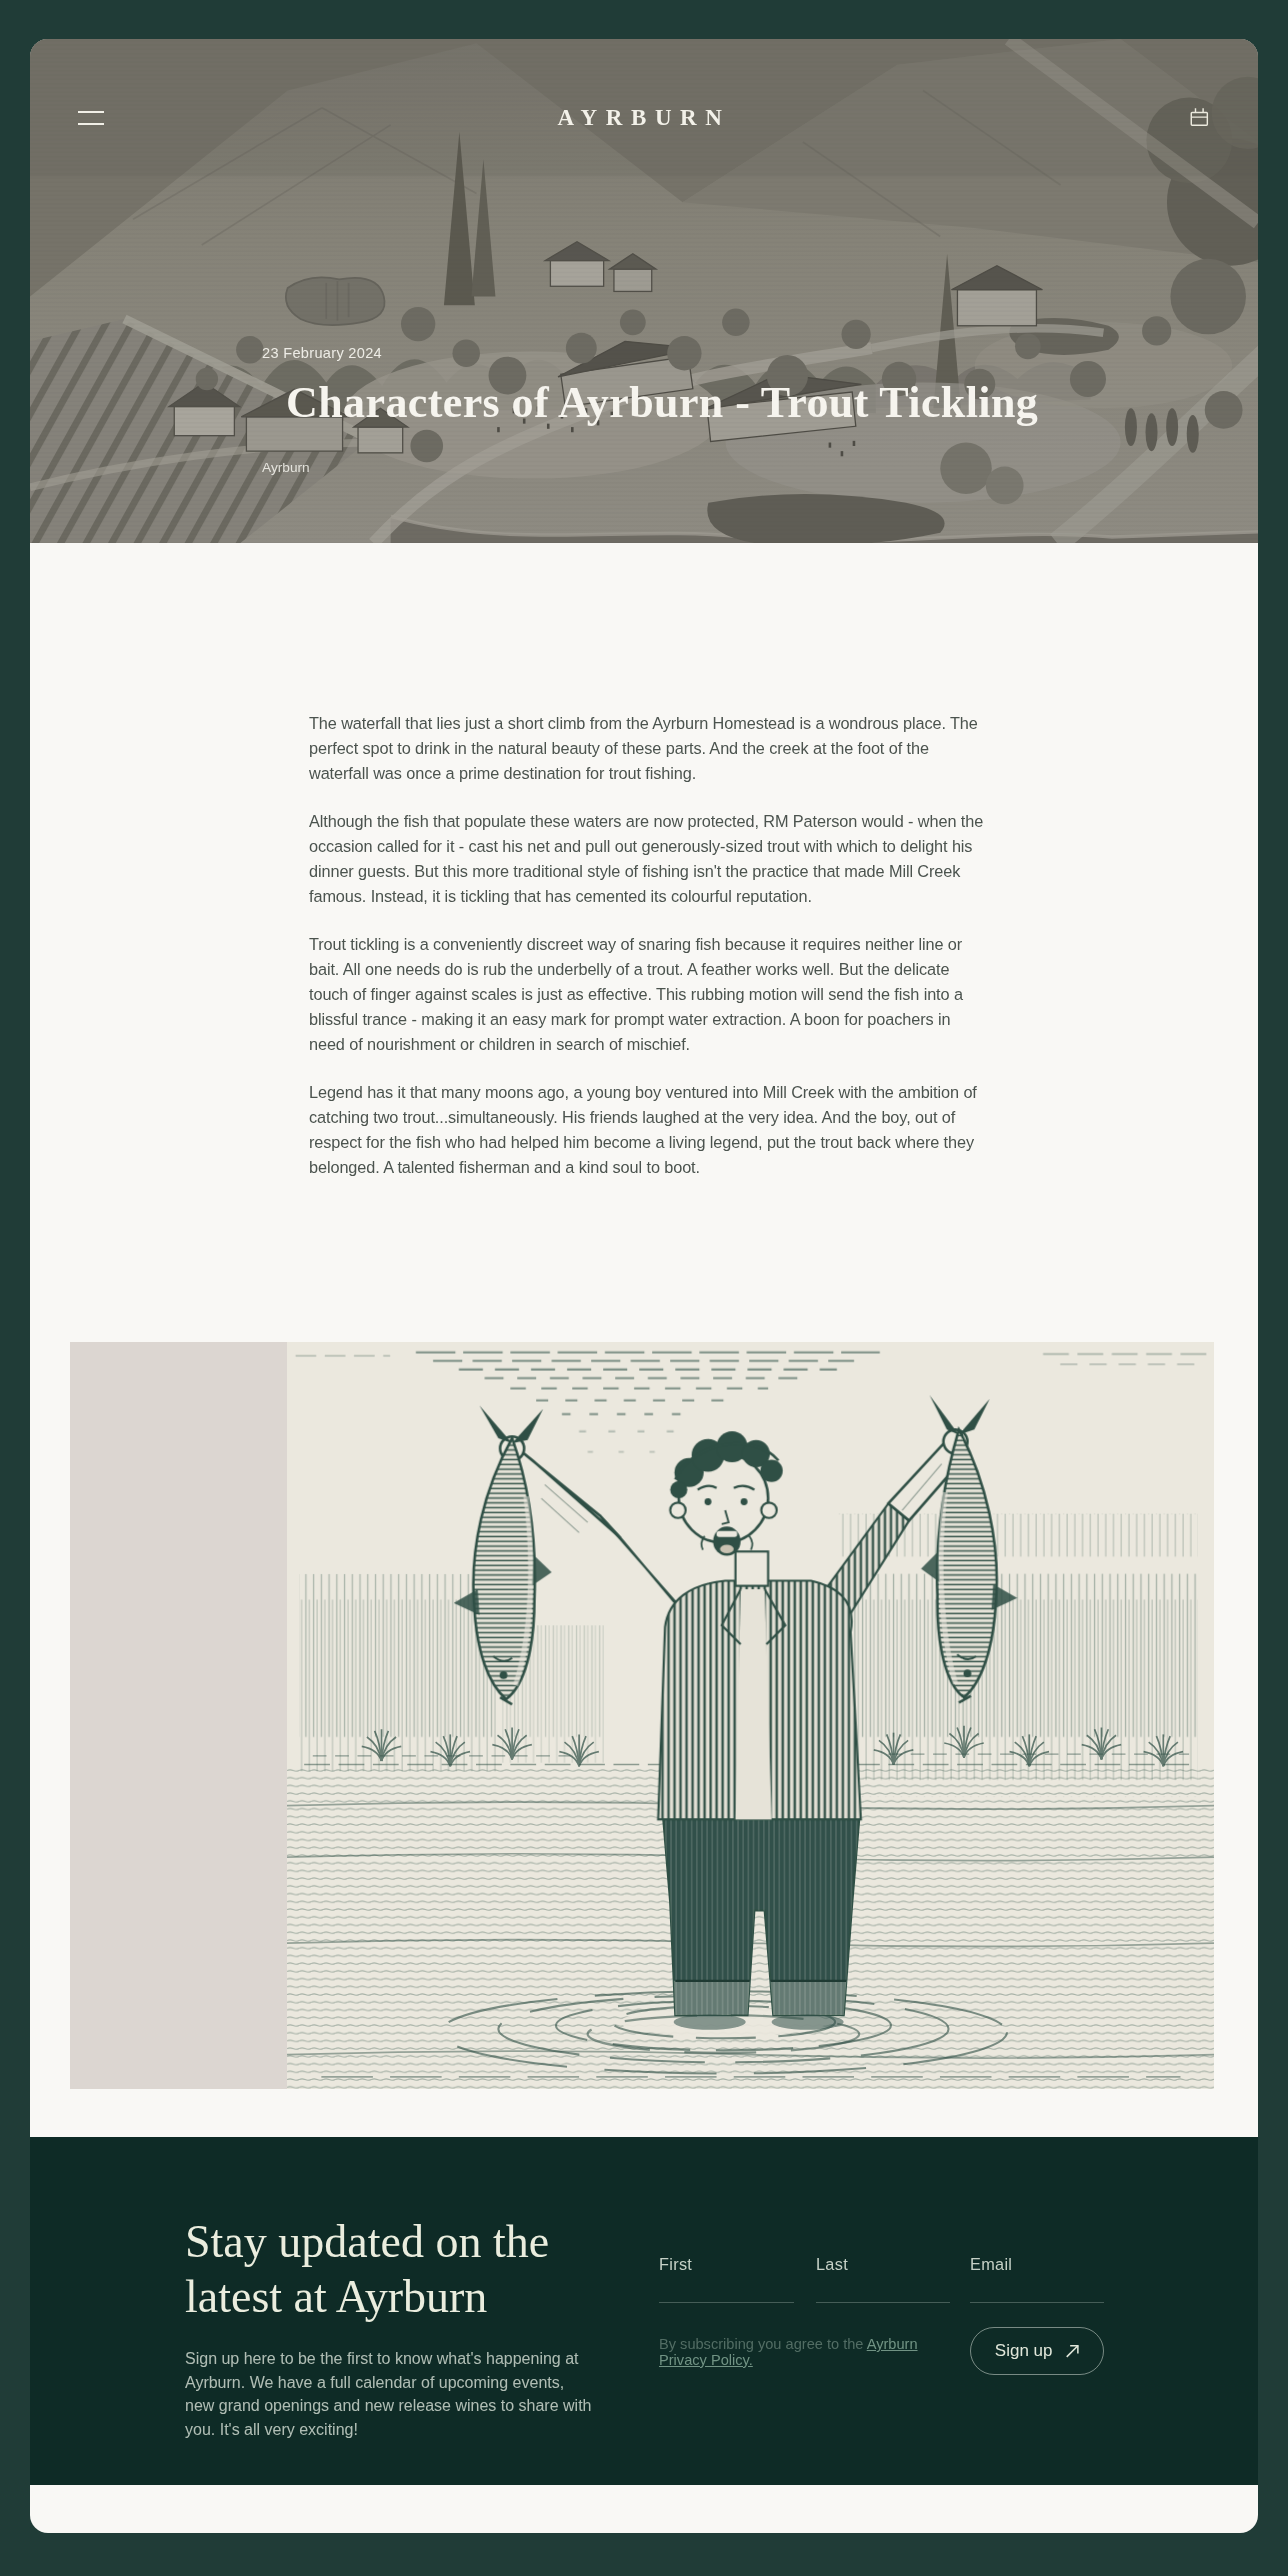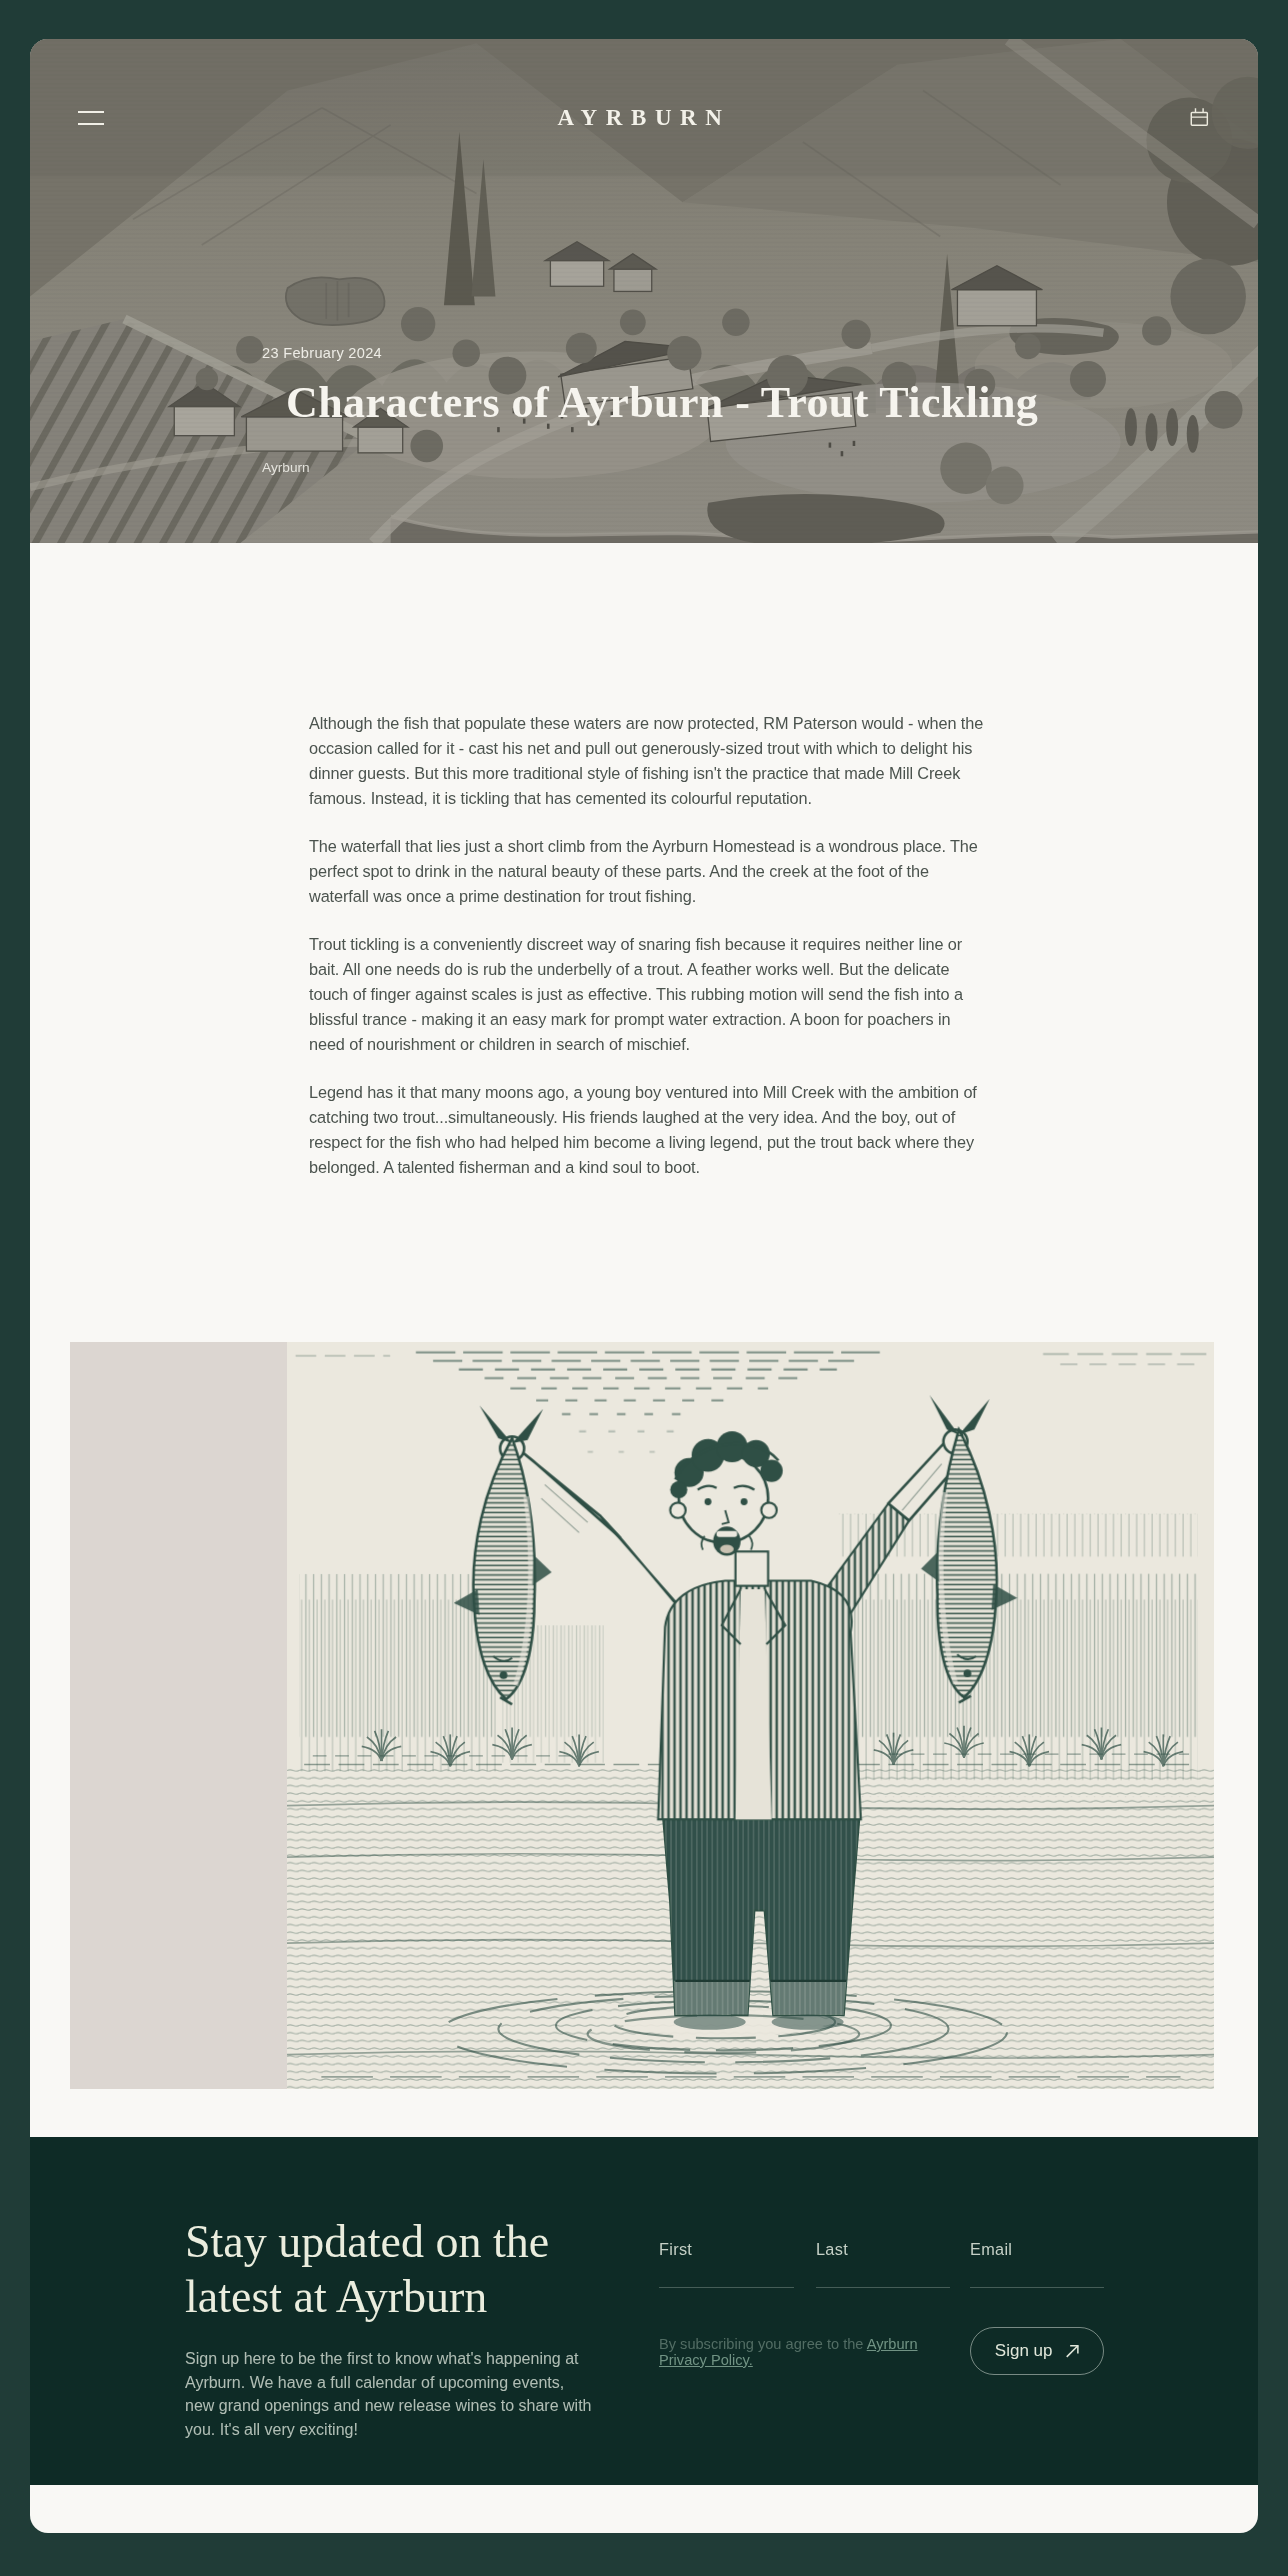--- a/index.html
+++ b/index.html
@@ -39,21 +39,21 @@
   .figure-art { flex:1; position:relative; background:#ebe8de; }
   .figure-art svg { position:absolute; inset:0; width:100%; height:100%; display:block; }
 
   
   .newsletter { margin-top:48px; height:348px; background:#0e2b26; position:relative;padding-left:32px; }
   .nl-heading { position:absolute; left:155px; top:77px; width:447px;
                 font-family:"Liberation Serif", serif; font-weight:400;
                 font-size:46px; line-height:55px; color:#eaedde; }
   .nl-body { position:absolute; left:155px; top:210px; width:408px;
              font-size:16px; line-height:23.6px; color:rgba(222,231,221,.78); font-weight:300; }
-  .nl-field { position:absolute; top:103px; height:48px;
+  .nl-field { position:absolute; top:118px; height:48px;
               border-bottom:0.9px solid rgba(198,210,202,.30); }
   .nl-field label { display:block; font-size:16.3px; color:#c6d1c7; font-weight:300; letter-spacing:0.3px; }
   .nl-field input { width:100%; background:transparent; border:none; outline:none;
                     color:#e8ece1; font-size:14.6px; margin-top:6.9px; font-family:inherit; }
   .nl-field-first { left:629px; width:135px; }
   .nl-field-last  { left:786px; width:134px; }
   .nl-field-email { left:940px; width:134px; }
   .nl-fine { position:absolute; left:629px; top:199px; width:292px;
              font-size:14.6px; color:#526d64; font-weight:300; }
   .nl-fine a { color:#719384; text-decoration:underline; cursor:pointer; }
@@ -231,22 +231,22 @@
       </div>
 
       <div class="hero-meta">
         <div class="hero-date">23 February 2024</div>
         <h1 class="hero-title">Characters of Ayrburn - Trout Tickling</h1>
         <div class="hero-tag">Ayrburn</div>
       </div>
     </header>
 
     <section class="article">
+      <p>The waterfall that lies just a short climb from the Ayrburn Homestead is a wondrous place. The perfect spot to drink in the natural beauty of these parts. And the creek at the foot of the waterfall was once a prime destination for trout fishing.</p>
       <p>Although the fish that populate these waters are now protected, RM Paterson would - when the occasion called for it - cast his net and pull out generously-sized trout with which to delight his dinner guests. But this more traditional style of fishing isn't the practice that made Mill Creek famous. Instead, it is tickling that has cemented its colourful reputation.</p>
-      <p>The waterfall that lies just a short climb from the Ayrburn Homestead is a wondrous place. The perfect spot to drink in the natural beauty of these parts. And the creek at the foot of the waterfall was once a prime destination for trout fishing.</p>
       <p>Trout tickling is a conveniently discreet way of snaring fish because it requires neither line or bait. All one needs do is rub the underbelly of a trout. A feather works well. But the delicate touch of finger against scales is just as effective. This rubbing motion will send the fish into a blissful trance - making it an easy mark for prompt water extraction. A boon for poachers in need of nourishment or children in search of mischief.</p>
       <p>Legend has it that many moons ago, a young boy ventured into Mill Creek with the ambition of catching two trout...simultaneously. His friends laughed at the very idea. And the boy, out of respect for the fish who had helped him become a living legend, put the trout back where they belonged. A talented fisherman and a kind soul to boot.</p>
     </section>
 
     <figure class="figure-block">
       <div class="figure-panel"></div>
       <div class="figure-art">
         <svg viewBox="0 0 1079 870" preserveAspectRatio="none" aria-hidden="true">
           <defs>
             <pattern id="b-wl" width="14" height="9" patternUnits="userSpaceOnUse">

